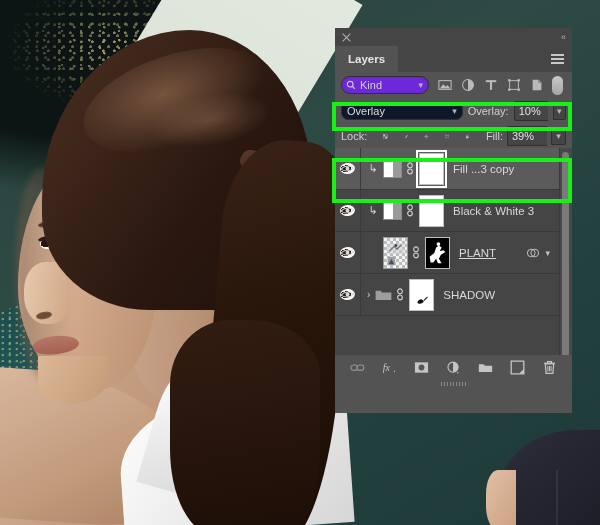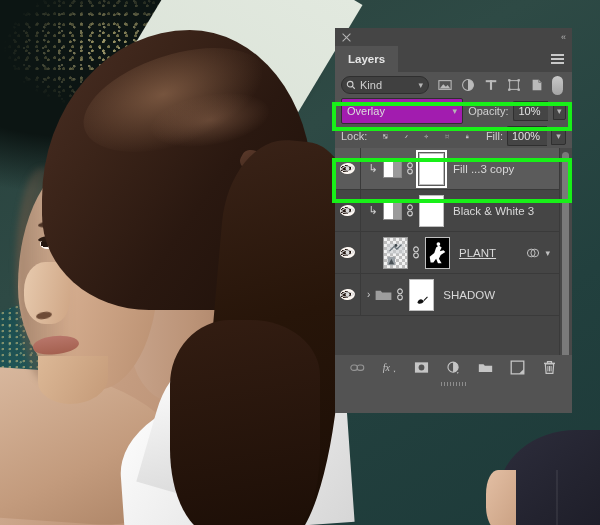--- a/index.html
+++ b/index.html
@@ -242,41 +242,41 @@
   }
   .panel-menu i {
     display:block; height:1.5px; background:#c9c9c9; margin-bottom:2.5px;
   }
 
   .filterbar {
     height:26px; display:flex; align-items:center; padding:0 6px; gap:0;
     background:#535353;
   }
   .kind-select {
-    width:88px; height:18px; background:#404040; border:1px solid #2f2f2f;
+    width:88px; height:18px; background:#6d28d9; border:1px solid #2f2f2f;
     border-radius:9px; display:flex; align-items:center; padding:0 4px;
     position:relative; cursor:pointer;
   }
   .kind-select .lbl { margin-left:4px; font-size:11px; color:#cfcfcf; }
   .kind-select .chev { position:absolute; right:5px; font-size:9px; color:#b5b5b5; }
   .filter-icons { display:flex; align-items:center; gap:9px; margin-left:9px; }
   .ficon { width:14px; height:14px; cursor:pointer; opacity:.85; }
   .toggle-pill {
     width:11px; height:19px; border-radius:6px;
     background:linear-gradient(180deg,#c9c9c9,#a4a4a4);
     margin-left:8px; cursor:pointer;
   }
 
   .blendbar {
     height:26px; display:flex; align-items:center; padding:0 6px; gap:5px;
     background:#535353;
   }
   .blend-select {
-    width:137px; height:18px; background:#a21caf; border:1px solid #2f2f2f;
-    border-radius:2px; display:flex; align-items:center; padding:12px 5px;
+    width:137px; height:18px; background:#0f172a; border:1px solid #2f2f2f;
+    border-radius:7px; display:flex; align-items:center; padding:4px 5px;
     position:relative; cursor:pointer; color:#dcdcdc;
   }
   .blend-select .chev { position:absolute; right:5px; font-size:9px; color:#b5b5b5; }
   .op-label { font-size:11px; color:#d0d0d0; }
   .op-box {
     width:38px; height:20px; background:#454545; border:1px solid #2f2f2f;
     border-right:none; border-radius:2px 0 0 2px;
     display:flex; align-items:center; justify-content:flex-start; padding-left:4px;
     color:#e2e2e2; cursor:text;
   }
@@ -451,21 +451,21 @@
       </svg>
     </div>
     <div class="toggle-pill"></div>
   </div>
 
   <div class="blendbar">
     <div class="blend-select">
       <span>Overlay</span>
       <span class="chev">▾</span>
     </div>
-    <span class="op-label">Opacity:</span>
+    <span class="op-label">Overlay:</span>
     <div class="op-box">10%</div>
     <div class="op-chev">▾</div>
   </div>
 
   <div class="lockbar">
     <span class="lock-label">Lock:</span>
     <svg class="lockicon" viewBox="0 0 14 14">
       <rect x="1" y="1" width="12" height="12" fill="none" stroke="#cdcdcd" stroke-width="1"></rect>
       <rect x="1" y="1" width="6" height="6" fill="#cdcdcd"></rect>
       <rect x="7" y="7" width="6" height="6" fill="#cdcdcd"></rect>
@@ -481,21 +481,21 @@
     <svg class="lockicon" viewBox="0 0 14 14">
       <rect x="3" y="3" width="8" height="8" fill="none" stroke="#cdcdcd" stroke-width="1"></rect>
       <path d="M1 3 H3 M11 3 H13 M1 11 H3 M11 11 H13 M3 1 V3 M3 11 V13 M11 1 V3 M11 11 V13" stroke="#cdcdcd" stroke-width="1"></path>
     </svg>
     <svg class="lockicon" viewBox="0 0 14 14">
       <rect x="3" y="6" width="8" height="6.5" rx="1" fill="#cdcdcd"></rect>
       <path d="M4.8 6 V4.2 A2.2 2.2 0 0 1 9.2 4.2 V6" fill="none" stroke="#cdcdcd" stroke-width="1.4"></path>
     </svg>
     <div class="fill-wrap">
       <span class="op-label">Fill:</span>
-      <div class="op-box" style="width:40px">100%</div>
+      <div class="op-box" style="width:40px">39%</div>
       <div class="op-chev">▾</div>
     </div>
   </div>
 
   <div class="layerlist">
 
     <div class="lrow selected">
       <div class="eye-cell">
         <svg class="eye" viewBox="0 0 18 12">
           <path d="M1 6 Q9 0 17 6 Q9 12 1 6 Z" fill="none" stroke="#d8d8d8" stroke-width="1.2"></path>

